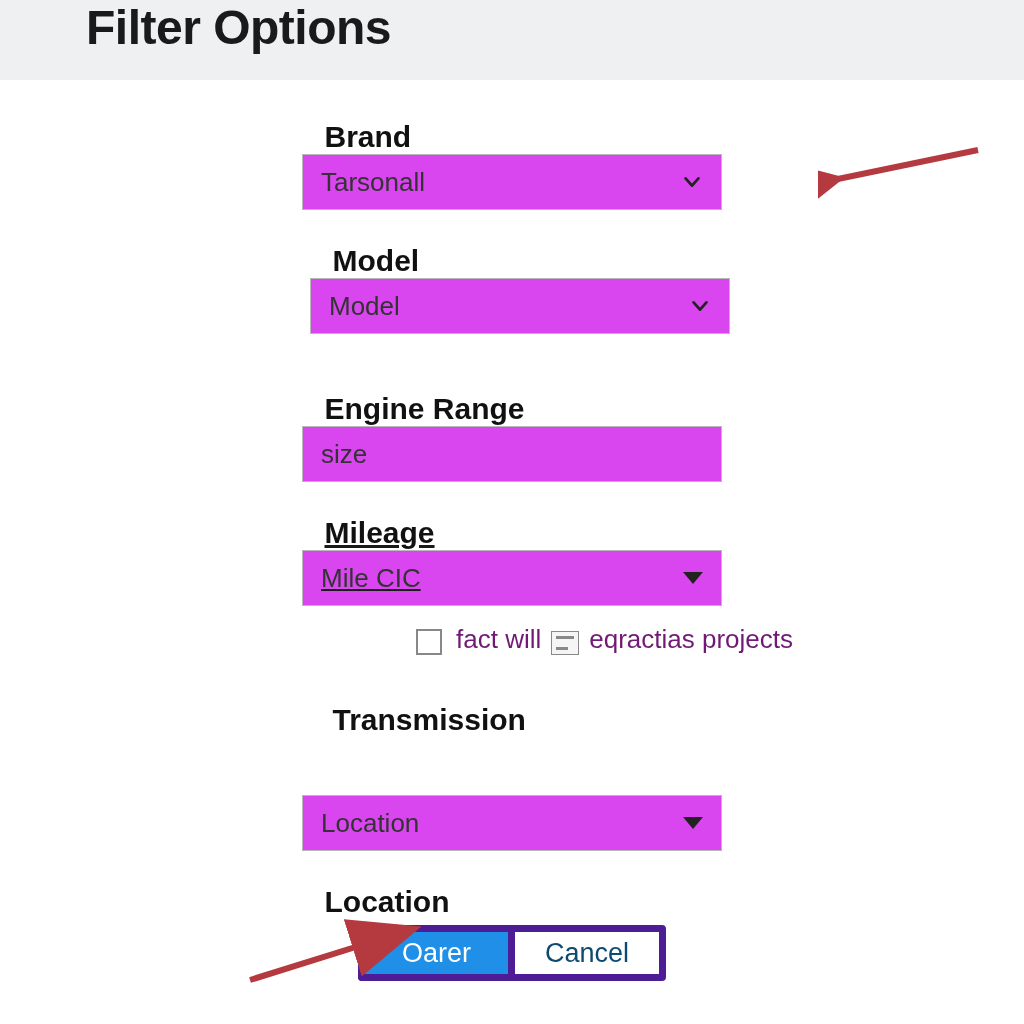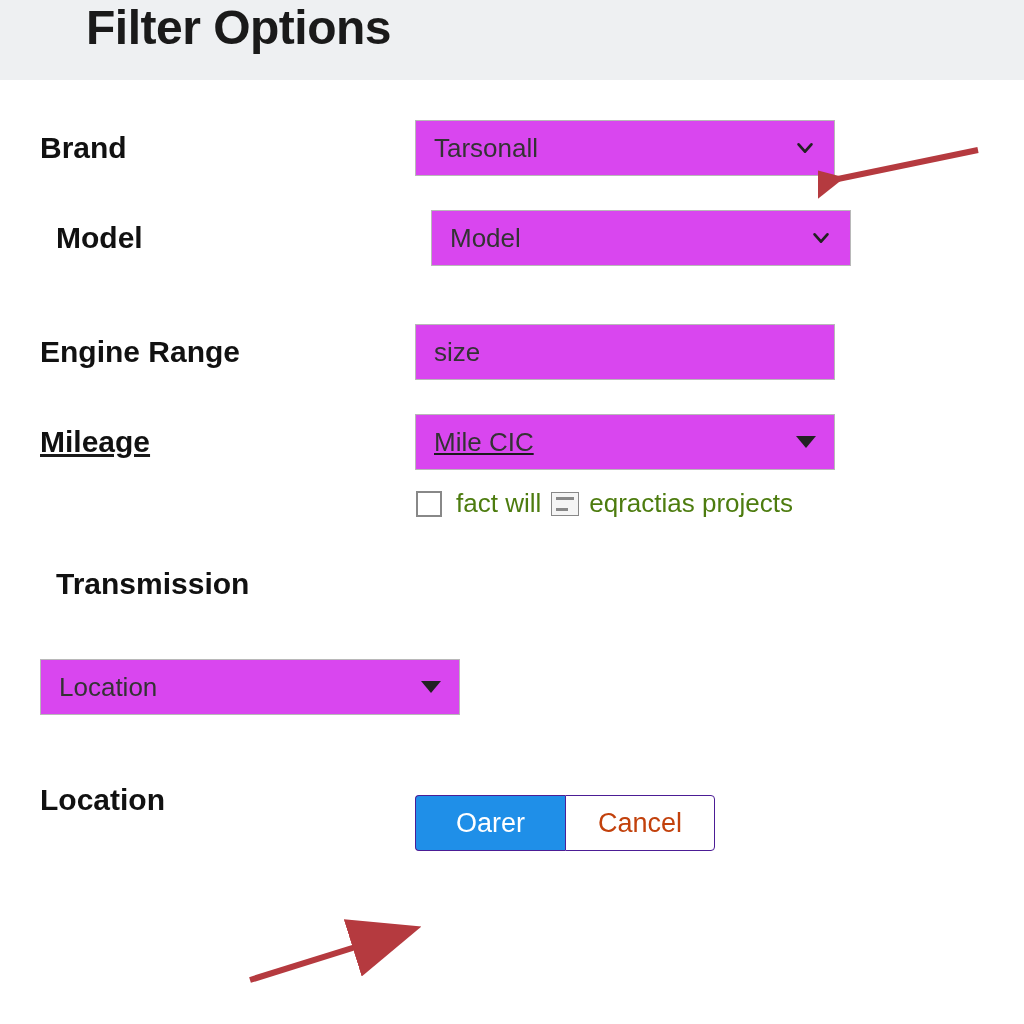--- a/index.html
+++ b/index.html
@@ -23,20 +23,21 @@
     }
     .form-area {
       padding: 40px 40px 0 40px;
       position: relative;
     }
     .row {
       display: flex;
       align-items: center;
       margin-bottom: 34px;
       position: relative;
+      flex-direction: column;
     }
     .row.extra-gap { margin-bottom: 58px; margin-left: 16px; }
     .label {
       width: 375px;
       font-size: 30px;
       font-weight: 700;
       color: #111;
       flex-shrink: 0;
     }
     .field-wrap {
@@ -71,24 +72,24 @@
     .chevron-down svg { width: 100%; height: 100%; display: block; }
     .caret-down {
       width: 0; height: 0;
       border-left: 10px solid transparent;
       border-right: 10px solid transparent;
       border-top: 12px solid #222;
       flex-shrink: 0;
     }
     .checkbox-row {
       display: flex;
-      align-items: center;
+      align-items: flex-end;
       margin: 18px 0 0 376px;
       font-size: 26px;
-      color: #4d7c0f;
+      color: #701a75;
     }
     .checkbox {
       width: 26px; height: 26px;
       border: 2px solid #888;
       background: #fff;
       margin-right: 14px;
       flex-shrink: 0;
     }
     .checkbox-row .mini-icon {
       display: inline-block;
@@ -116,34 +117,33 @@
       margin-top: 6px;
     }
     .btn {
       height: 56px;
       padding: 0 30px;
       font-size: 27px;
       display: flex;
       align-items: center;
       justify-content: center;
       cursor: pointer;
-      border: 1px solid #4c1d95;
+      border: 7px solid #4c1d95;
       min-width: 150px;
-      margin-top: 40px;
     }
     .btn.primary {
       background: #1f8fe8;
       color: #fff;
       border-right: none;
       border-top-left-radius: 4px;
       border-bottom-left-radius: 4px;
     }
     .btn.secondary {
       background: #fff;
-      color: #c2410c;
+      color: #0c4a6e;
       border-top-right-radius: 4px;
       border-bottom-right-radius: 4px;
     }
     
     .arrow {
       position: absolute;
       pointer-events: none;
     }
     .arrow svg { display: block; }
     .arrow-brand {

